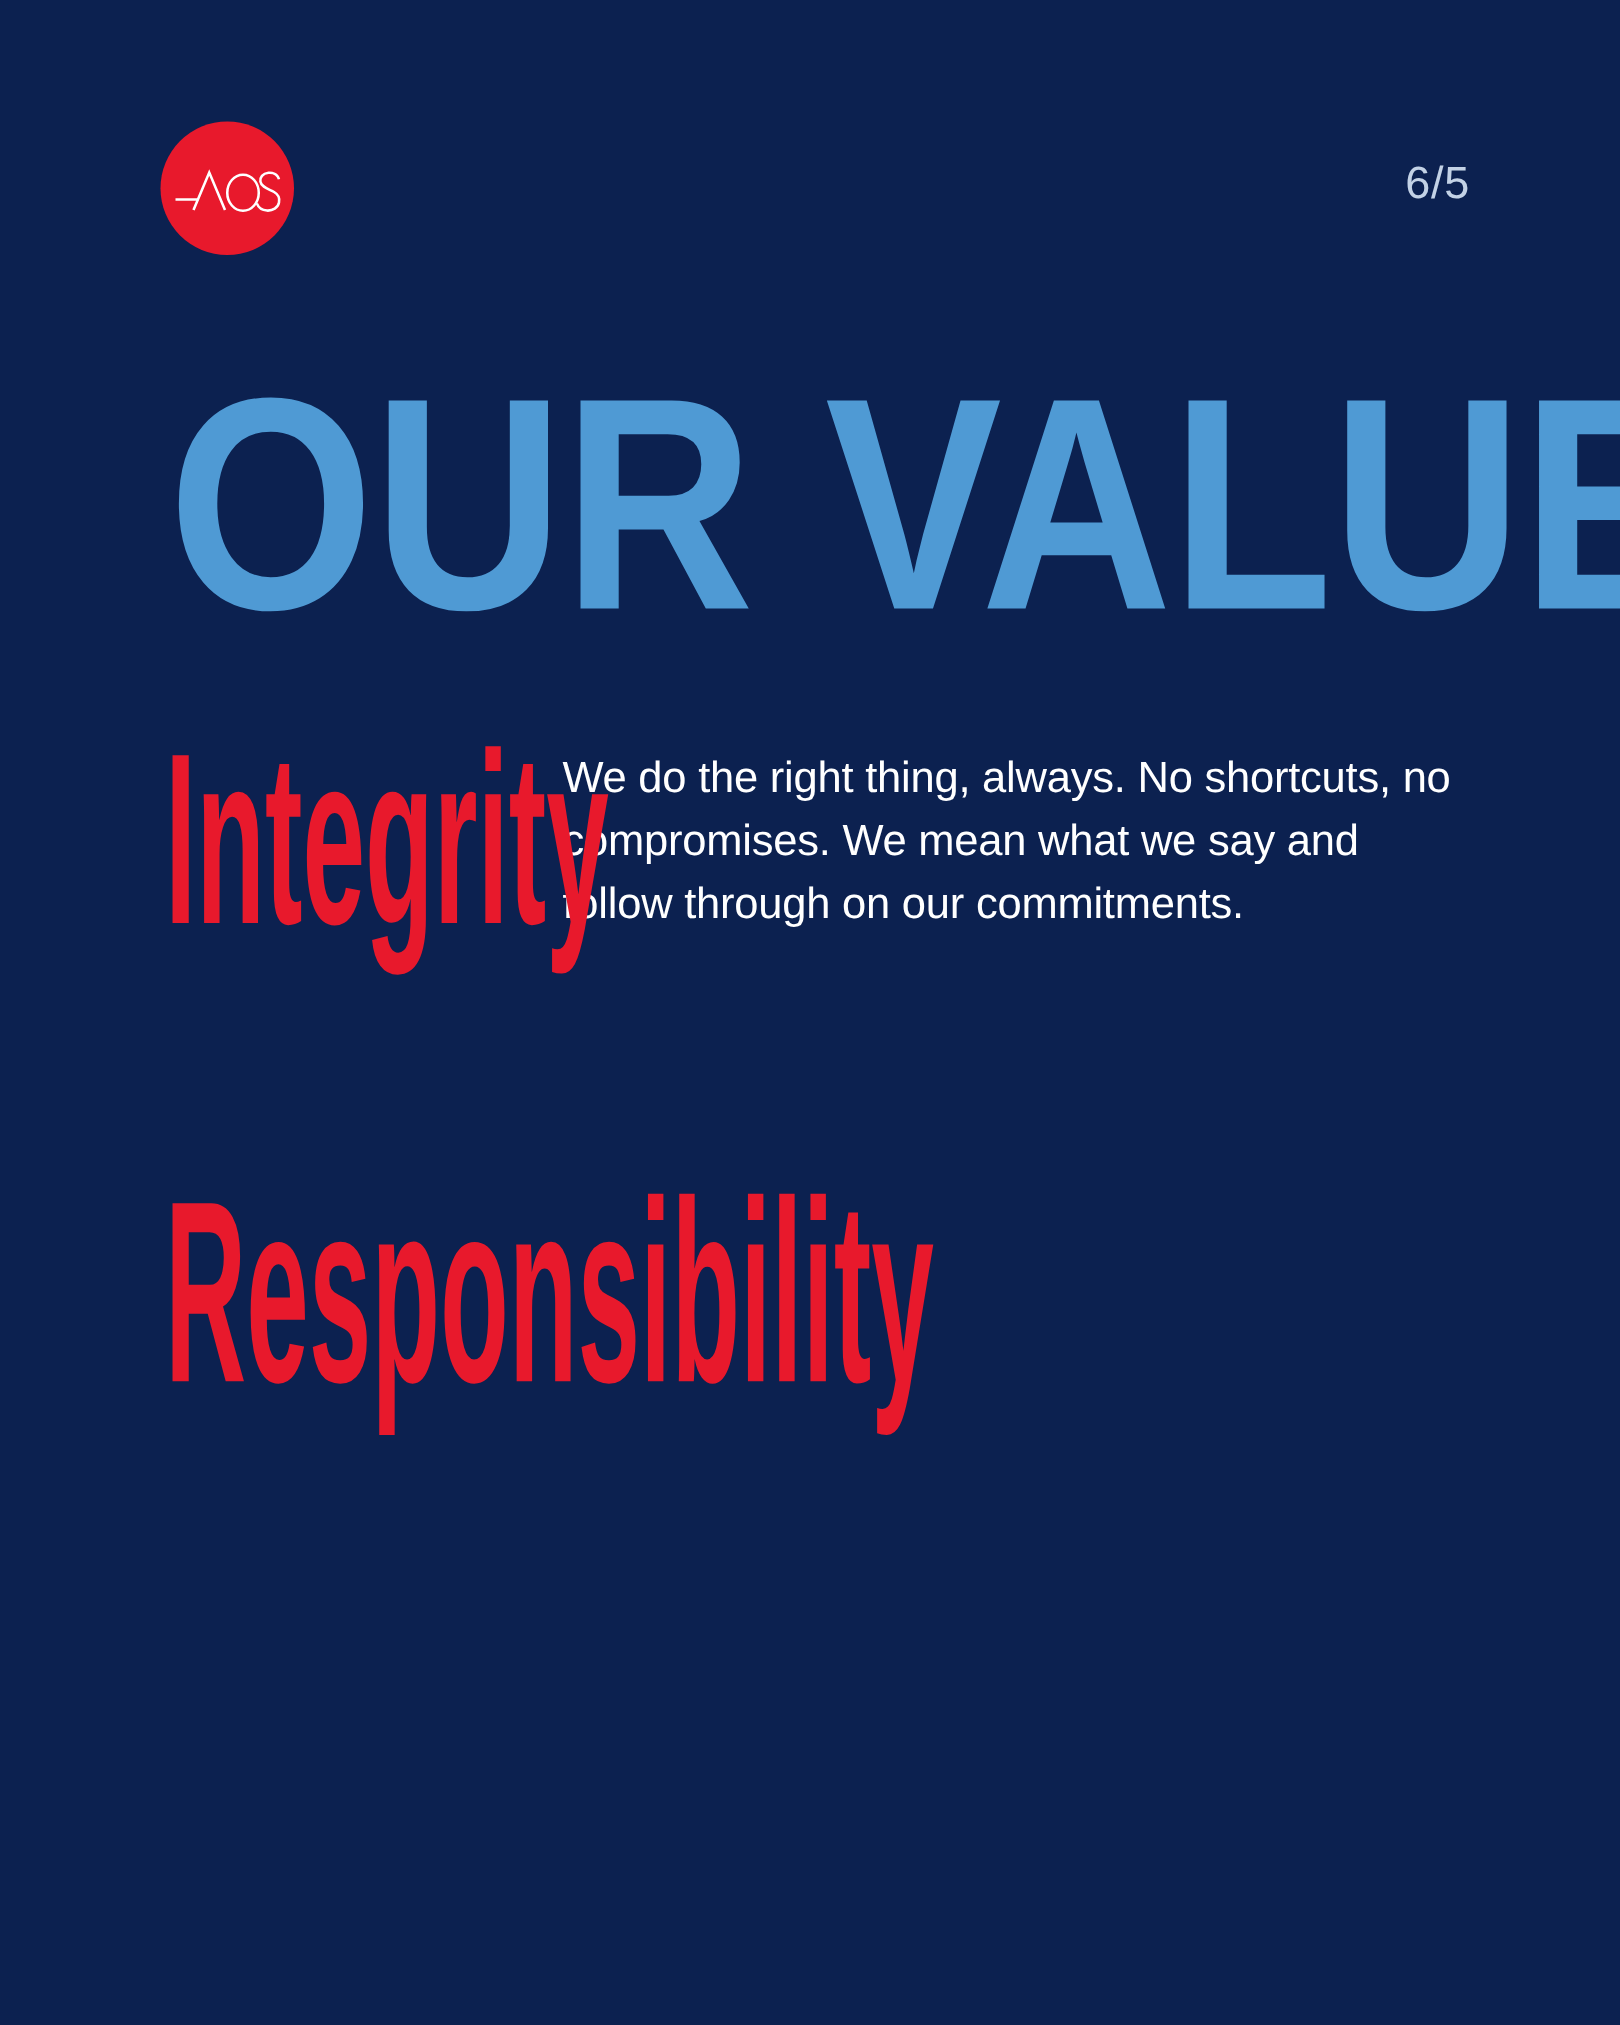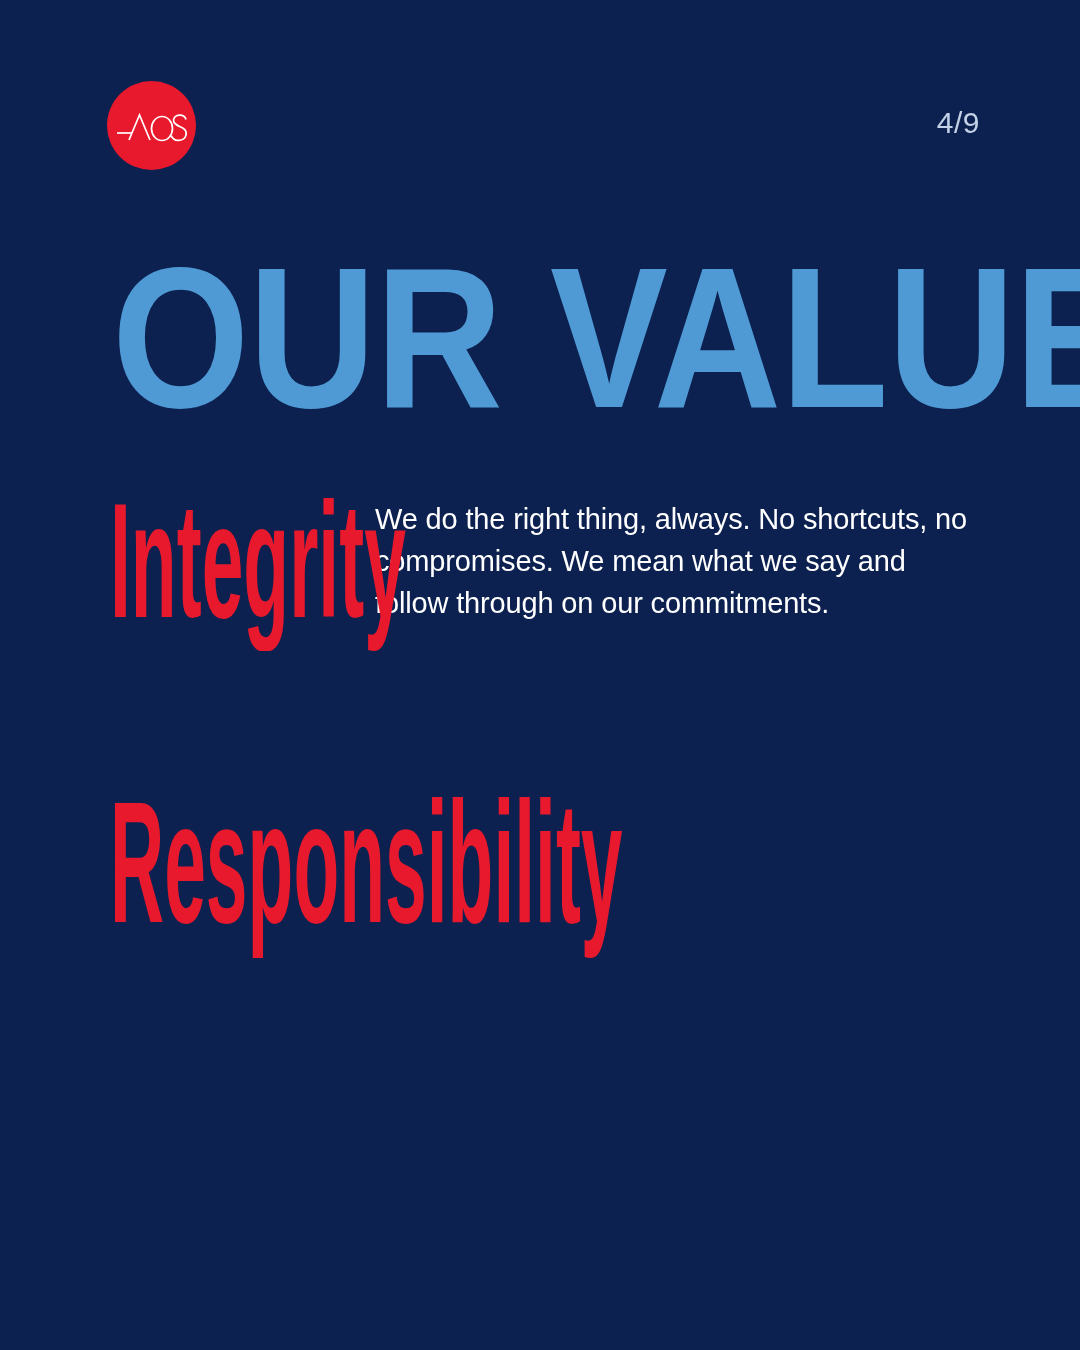--- a/index.html
+++ b/index.html
@@ -144,21 +144,21 @@
 
     <div class="logo-badge">
       <svg width="72" height="34" viewBox="0 0 72 34" aria-hidden="true">
         <line x1="1" y1="24" x2="16" y2="24" stroke="#ffffff" stroke-width="1.7"></line>
         <path d="M13 31 L23.5 6 L34 31" fill="none" stroke="#ffffff" stroke-width="1.7" stroke-linejoin="miter"></path>
         <ellipse cx="46" cy="19.5" rx="10.5" ry="12" fill="none" stroke="#ffffff" stroke-width="1.7"></ellipse>
         <path d="M70 10.5 C69 7 65.5 6 63 6.2 C59 6.6 57.2 9.4 57.6 12 C58.2 16 63.5 17.2 66.7 19 C69.6 20.6 70.6 23 70 26 C69.3 29.6 65.8 31.6 62 31.4 C58.6 31.2 56.3 29.4 55.2 26.6" fill="none" stroke="#ffffff" stroke-width="1.7" stroke-linecap="butt"></path>
       </svg>
     </div>
 
-    <div class="page-indicator">4/9</div>
+    <div class="page-indicator">6/5</div>
   </div>
 
   <h1 class="headline">OUR VALUES</h1>
 
   <div class="values">
 
     <div class="value-row row-integrity">
       <div class="value-word">Integrity</div>
       <p class="value-desc">We do the right thing, always. No shortcuts, no compromises. We mean what we say and follow through on our commitments.</p>
     </div>

